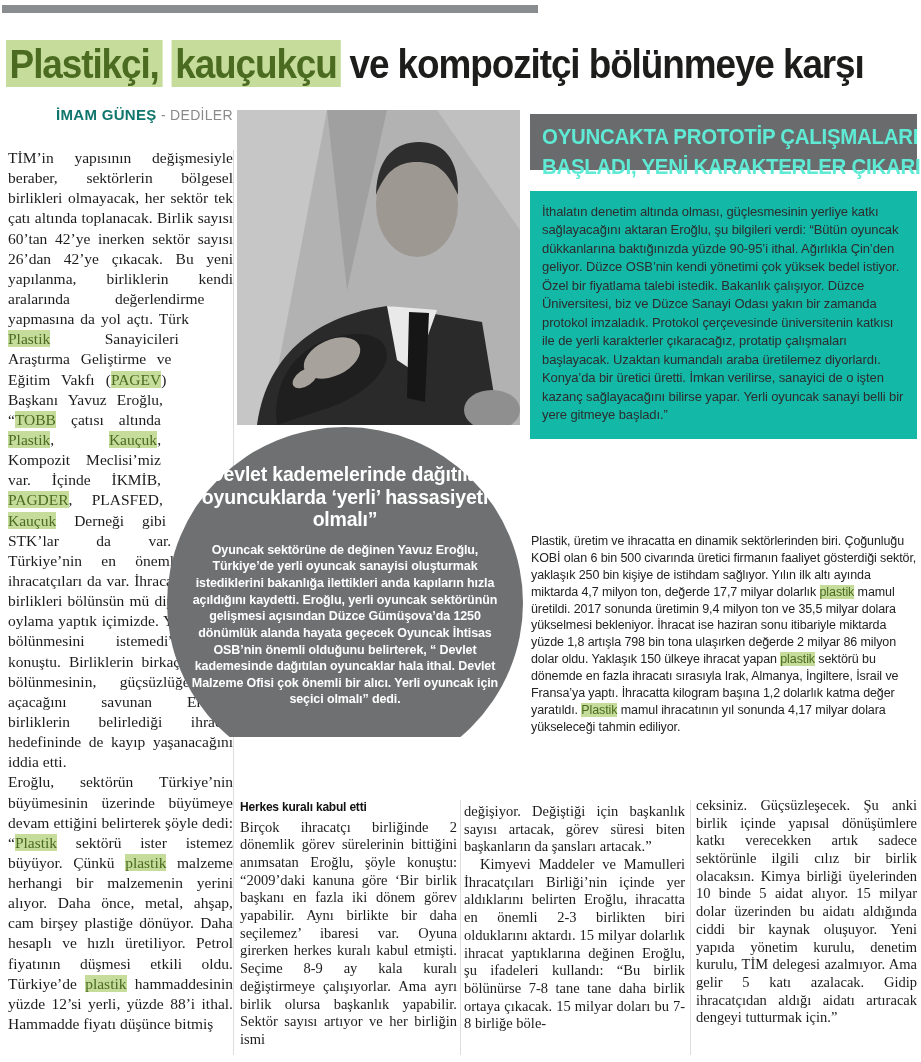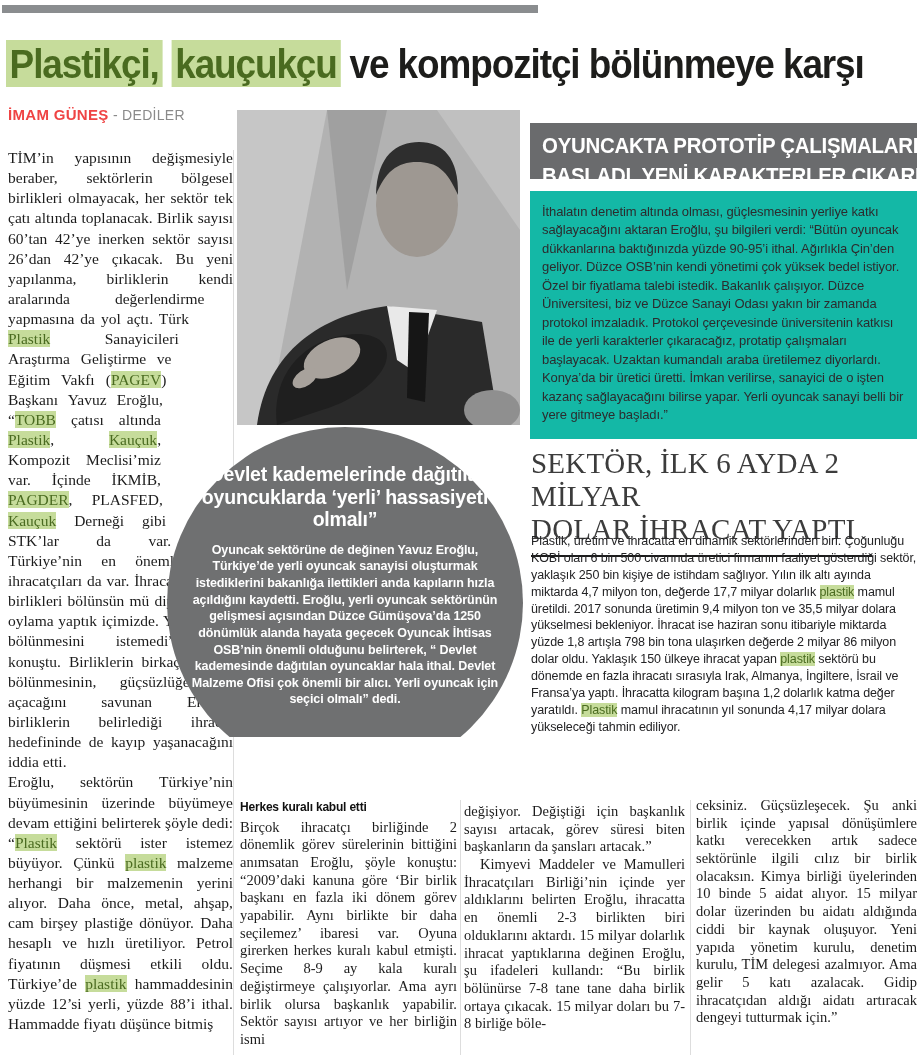--- a/index.html
+++ b/index.html
@@ -11,34 +11,34 @@
 
   .kicker{left:8px;top:22px;font-size:13px;font-weight:bold;letter-spacing:.4px;color:#121212;white-space:nowrap;}
 
   .headline{left:6px;top:42px;margin:0;font-size:41px;font-weight:bold;letter-spacing:-1.2px;
             white-space:nowrap;transform:scaleX(.9);transform-origin:0 50%;color:#1d1d1b;line-height:1.1;}
   .headline .hl{padding:1px 4px 0 4px;}
 
   .hl{background:#c6dc9b;color:#4a6b20;}
 
   .byline{left:8px;top:106px;font-size:15px;letter-spacing:.3px;}
-  .byline .author{font-weight:bold;color:#ef4444;}
+  .byline .author{font-weight:bold;color:#0f766e;margin-left:48px;}
   .byline .loc{color:#8a8a8a;font-size:14px;}
 
   .serif{font-family:"Liberation Serif",serif;text-align:justify;color:#1c1c1c;}
   .col-left{left:8px;top:148px;width:225px;height:910px;overflow:hidden;font-size:15.5px;line-height:1.3;}
   .col-left p{margin:0;}
   .circle-cut{float:right;width:70px;height:305px;margin:300px -6px 0 8px;
               shape-outside:ellipse(80px 158px at 110% 50%);}
   .subhead{font-family:"Liberation Sans",sans-serif;font-weight:bold;font-size:15px;
            letter-spacing:-.2px;color:#101010;margin:10px 0 4px 0;text-align:left;}
 
   .photo{left:237px;top:110px;width:283px;height:315px;background:#b5b5b5;overflow:hidden;}
 
-  .toy-header{left:530px;top:123px;width:387px;height:56px;background:#6a6b6d;color:#ffffff;
+  .toy-header{left:530px;top:114px;width:387px;height:56px;background:#6a6b6d;color:#5eead4;
               box-sizing:border-box;padding:8px 12px 0 12px;}
   .toy-header div{font-weight:bold;font-size:22px;letter-spacing:-.3px;line-height:1.35;
                   transform:scaleX(.93);transform-origin:0 50%;white-space:nowrap;}
   .toy-body{left:530px;top:191px;width:387px;height:248px;background:#14b8a6;color:#2c2c2e;
             box-sizing:border-box;padding:12px 12px;font-size:13px;line-height:1.42;letter-spacing:-.1px;overflow:hidden;}
 
   .quote-wrap{left:167px;top:427px;width:356px;height:310px;overflow:hidden;z-index:5;}
   .quote-circle{width:356px;height:352px;border-radius:50%;background:#6f7071;color:#ffffff;
                 box-sizing:border-box;text-align:center;}
   .q-title{font-weight:bold;font-size:19.5px;line-height:1.16;letter-spacing:-.2px;
@@ -113,25 +113,20 @@
 
   <div class="abs toy-body">İthalatın denetim altında olması, güçlesmesinin yerliye katkı sağlayacağını aktaran Eroğlu, şu bilgileri verdi: “Bütün oyuncak dükkanlarına baktığınızda yüzde 90-95’i ithal. Ağırlıkla Çin’den geliyor. Düzce OSB’nin kendi yönetimi çok yüksek bedel istiyor. Özel bir fiyatlama talebi istedik. Bakanlık çalışıyor. Düzce Üniversitesi, biz ve Düzce Sanayi Odası yakın bir zamanda protokol imzaladık. Protokol çerçevesinde üniversitenin katkısı ile de yerli karakterler çıkaracağız, protatip çalışmaları başlayacak. Uzaktan kumandalı araba üretilemez diyorlardı. Konya’da bir üretici üretti. İmkan verilirse, sanayici de o işten kazanç sağlayacağını bilirse yapar. Yerli oyuncak sanayi belli bir yere gitmeye başladı.”</div>
 
   <div class="abs quote-wrap">
     <div class="quote-circle">
       <div class="q-title">“Devlet kademelerinde dağıtılan oyuncuklarda ‘yerli’ hassasiyeti olmalı”</div>
       <div class="q-body">Oyuncak sektörüne de değinen Yavuz Eroğlu, Türkiye’de yerli oyuncak sanayisi oluşturmak istediklerini bakanlığa ilettikleri anda kapıların hızla açıldığını kaydetti. Eroğlu, yerli oyuncak sektörünün gelişmesi açısından Düzce Gümüşova’da 1250 dönümlük alanda hayata geçecek Oyuncak İhtisas OSB’nin önemli olduğunu belirterek, “ Devlet kademesinde dağıtılan oyuncaklar hala ithal. Devlet Malzeme Ofisi çok önemli bir alıcı. Yerli oyuncak için seçici olmalı” dedi.</div>
     </div>
   </div>
 
-  <div class="abs sector-head">
-    <div>SEKTÖR, İLK 6 AYDA 2 MİLYAR</div>
-    <div>DOLAR İHRACAT YAPTI</div>
-    <div class="sector-rule"></div>
-  </div>
 
   <div class="abs sector-body"><span>Plastik, üretim ve ihracatta en dinamik sektörlerinden biri. Çoğunluğu KOBİ olan 6 bin 500 civarında üretici firmanın faaliyet gösterdiği sektör, yaklaşık 250 bin kişiye de istihdam sağlıyor. Yılın ilk altı ayında miktarda 4,7 milyon ton, değerde 17,7 milyar dolarlık </span><span class="hl">plastik</span><span> mamul üretildi. 2017 sonunda üretimin 9,4 milyon ton ve 35,5 milyar dolara yükselmesi bekleniyor. İhracat ise haziran sonu itibariyle miktarda yüzde 1,8 artışla 798 bin tona ulaşırken değerde 2 milyar 86 milyon dolar oldu. Yaklaşık 150 ülkeye ihracat yapan </span><span class="hl">plastik</span><span> sektörü bu dönemde en fazla ihracatı sırasıyla Irak, Almanya, İngiltere, İsrail ve Fransa’ya yaptı. İhracatta kilogram başına 1,2 dolarlık katma değer yaratıldı. </span><span class="hl">Plastik</span><span> mamul ihracatının yıl sonunda 4,17 milyar dolara yükseleceği tahmin ediliyor.</span></div>
 
   <div class="abs bcol serif col2">
     <h3 class="subhead">Herkes kuralı kabul etti</h3>
     <p>Birçok ihracatçı birliğinde 2 dönemlik görev sürelerinin bittiğini anımsatan Eroğlu, şöyle konuştu: “2009’daki kanuna göre ‘Bir birlik başkanı en fazla iki dönem görev yapabilir. Aynı birlikte bir daha seçilemez’ ibaresi var. Oyuna girerken herkes kuralı kabul etmişti. Seçime 8-9 ay kala kuralı değiştirmeye çalışıyorlar. Ama ayrı birlik olursa başkanlık yapabilir. Sektör sayısı artıyor ve her birliğin ismi</p>
   </div>
 
   <div class="abs bcol serif col3">
     <p>değişiyor. Değiştiği için başkanlık sayısı artacak, görev süresi biten başkanların da şansları artacak.”</p>

